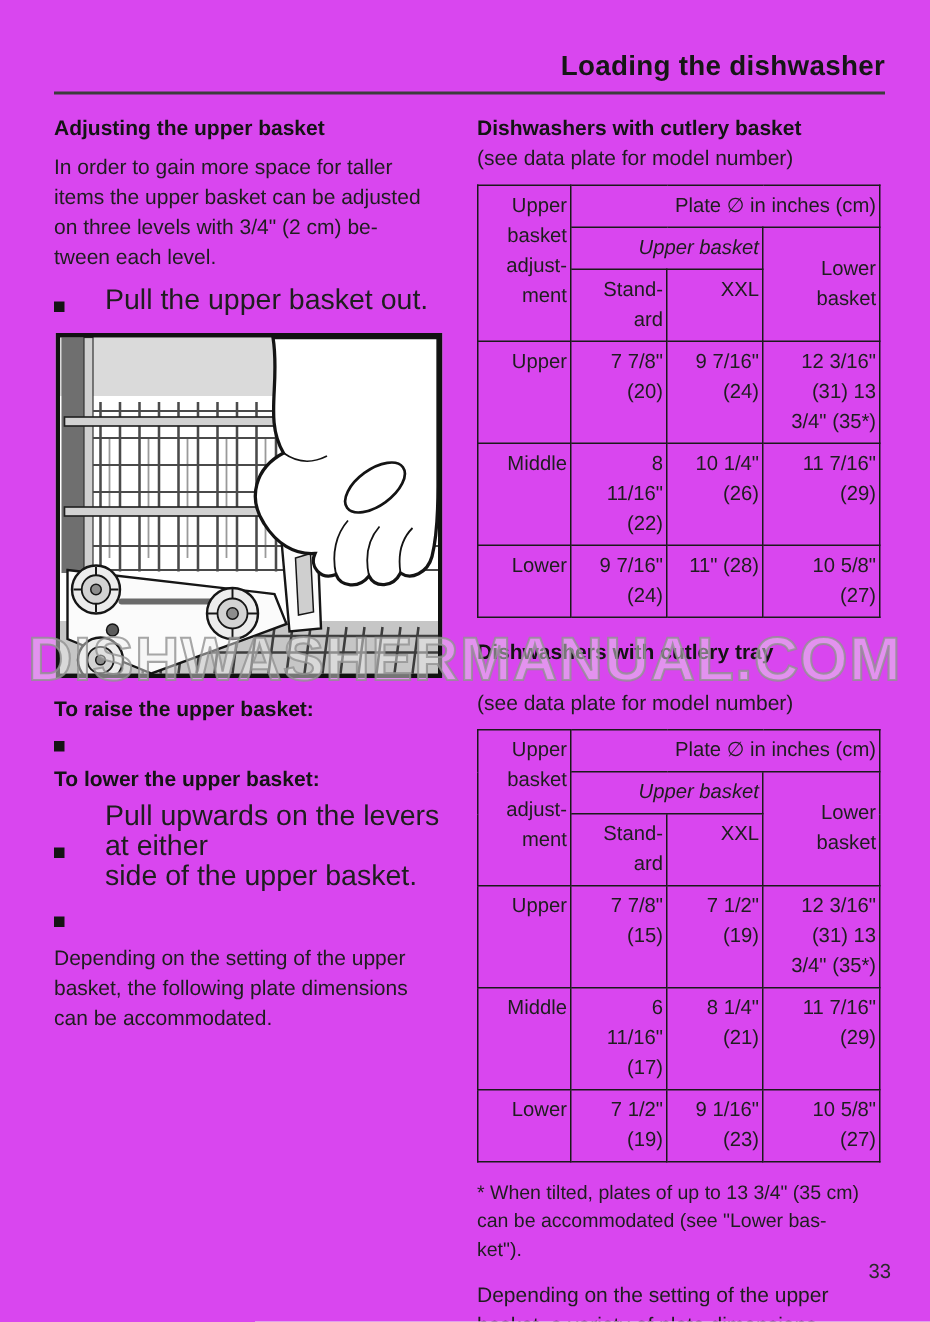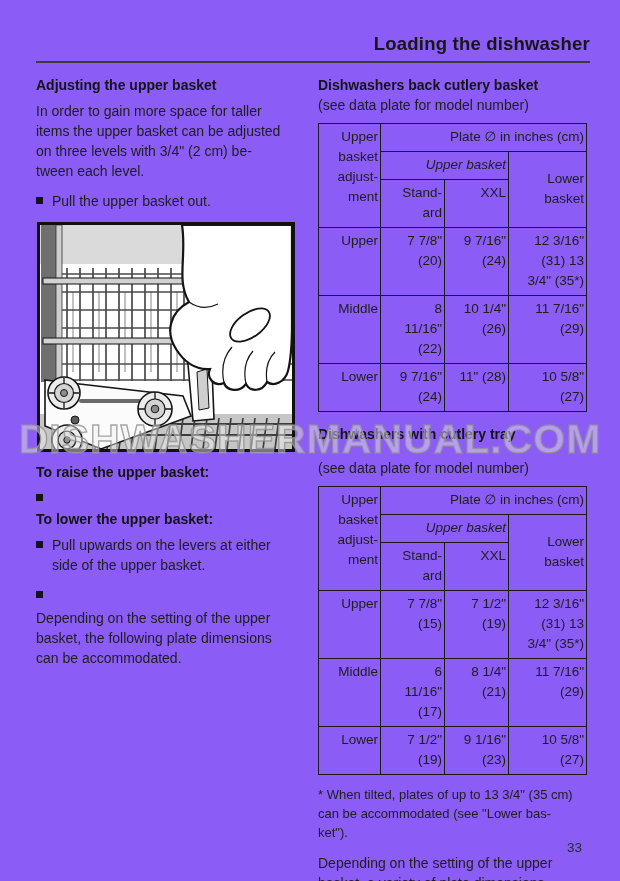--- a/index.html
+++ b/index.html
@@ -1,33 +1,33 @@
 <!DOCTYPE html>
 <html><head>
 <meta charset="utf-8">
 <style>
   * { margin:0; padding:0; box-sizing:border-box; }
   html,body { background:#e8e8e8; }
   .page {
     position:relative; width:620px; height:881px; margin:0 auto;
-    background:#8b5cf6; overflow:hidden;
+    background:#d946ef; overflow:hidden;
     font-family:"Liberation Sans", sans-serif; color:#1e1e1e;
   }
   .page-header { padding:33px 30px 0 36px; }
   .page-title { font-size:18.5px; font-weight:bold; text-align:right; color:#161616; letter-spacing:.2px; }
   .title-rule { border:none; border-top:2px solid #3c3c3c; margin-top:6px; }
   .columns { display:flex; gap:20px; padding:14px 30px 0 36px; }
   .col-left  { width:262px; flex:none; }
   .col-right { width:272px; flex:none; }
 
   .sec-heading { font-size:14px; font-weight:bold; line-height:17px; margin-bottom:7px; color:#141414; }
   .body-para { font-size:14px; line-height:20px; margin-bottom:10px; }
   .ml { white-space:pre-line; }
 
-  .bullet-item { display:flex; gap:9px; font-size:14px; line-height:20px; margin-bottom:10px; }
+  .bullet-item { display:flex; gap:27px; font-size:19px; line-height:20px; margin-bottom:10px;align-items:center; }
   .bullet-sq { flex:none; width:7px; height:7px; background:#141414; margin-top:6px; }
 
   .figure { width:258px; height:230px; margin:11px 0 12px 1px; }
 
   .subtitle { font-size:14px; line-height:19px; margin-bottom:8px; }
   .plate-table { border-collapse:collapse; width:268px; table-layout:fixed;
                  font-size:13.5px; line-height:20px; margin-bottom:14px; }
   .plate-table th, .plate-table td {
     border:1.5px solid #1a1a1a; font-weight:normal; text-align:right;
     vertical-align:top; padding:3px 2px 4px; white-space:pre-line;
@@ -35,21 +35,21 @@
   .plate-table th.vmid { vertical-align:middle; }
   th.h-plate { height:26px; }
   th.h-ub    { height:28px;font-style:italic; }
   th.h-std   { height:42px; }
   tr.r-tall td  { height:62px; }
   tr.r-short td { height:43px; }
 
   .footnote { font-size:13px; line-height:19px; margin-bottom:11px; }
   .closing  { font-size:14px; line-height:20px; }
 
-  .page-number { position:absolute; top:840px; left:0; width:582px; text-align:right; font-size:13.5px; color:#2a2a2a; }
+  .page-number { position:absolute; top:840px; left:12px; width:582px; text-align:right; font-size:13.5px; color:#2a2a2a; }
 
   .watermark {
     position:absolute; top:416px; left:-6px; width:632px; text-align:center;
     font-weight:bold; font-size:41px; letter-spacing:1px;
     color:rgba(240,240,240,0.45);
     -webkit-text-stroke:1.4px rgba(145,145,145,0.8);
     pointer-events:none; z-index:9; user-select:none;
   }
 </style>
 </head>
@@ -139,21 +139,21 @@
         <span class="bullet-sq"></span>
       </div>
 
       <p class="body-para ml">Depending on the setting of the upper
 basket, the following plate dimensions
 can be accommodated.</p>
     </div>
 
     <div class="col-right">
 
-      <div class="sec-heading" style="margin-bottom:2px">Dishwashers back cutlery basket</div>
+      <div class="sec-heading" style="margin-bottom:2px">Dishwashers with cutlery basket</div>
       <p class="subtitle">(see data plate for model number)</p>
 
       <table class="plate-table">
         <colgroup>
             <col style="width:62px">
             <col style="width:64px">
             <col style="width:64px">
             <col style="width:78px">
           </colgroup>
         <tbody>

